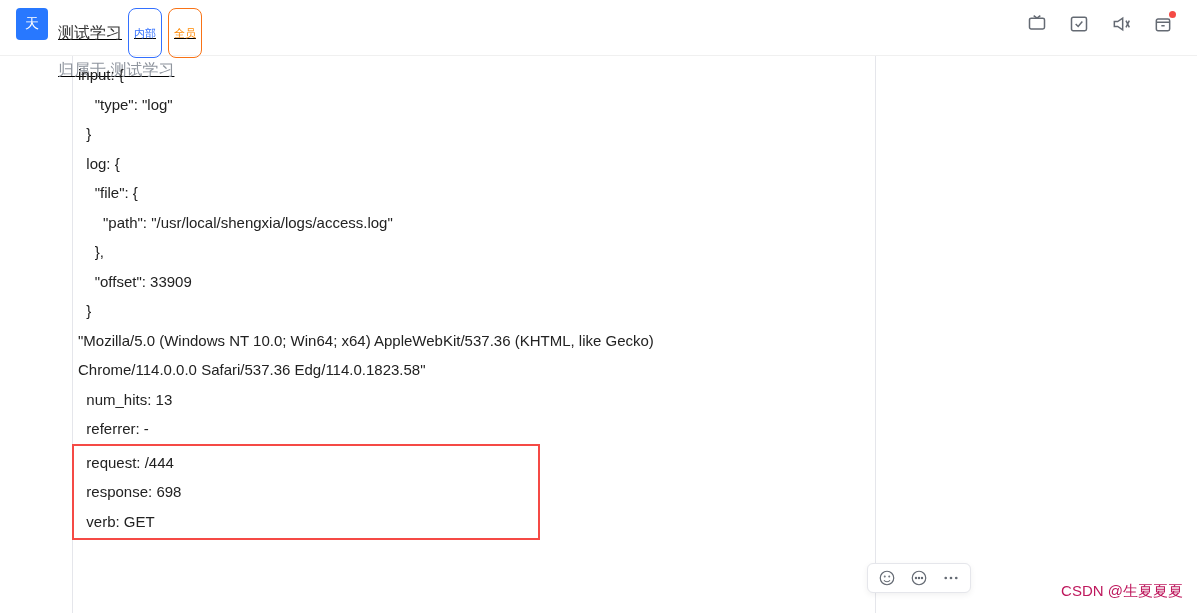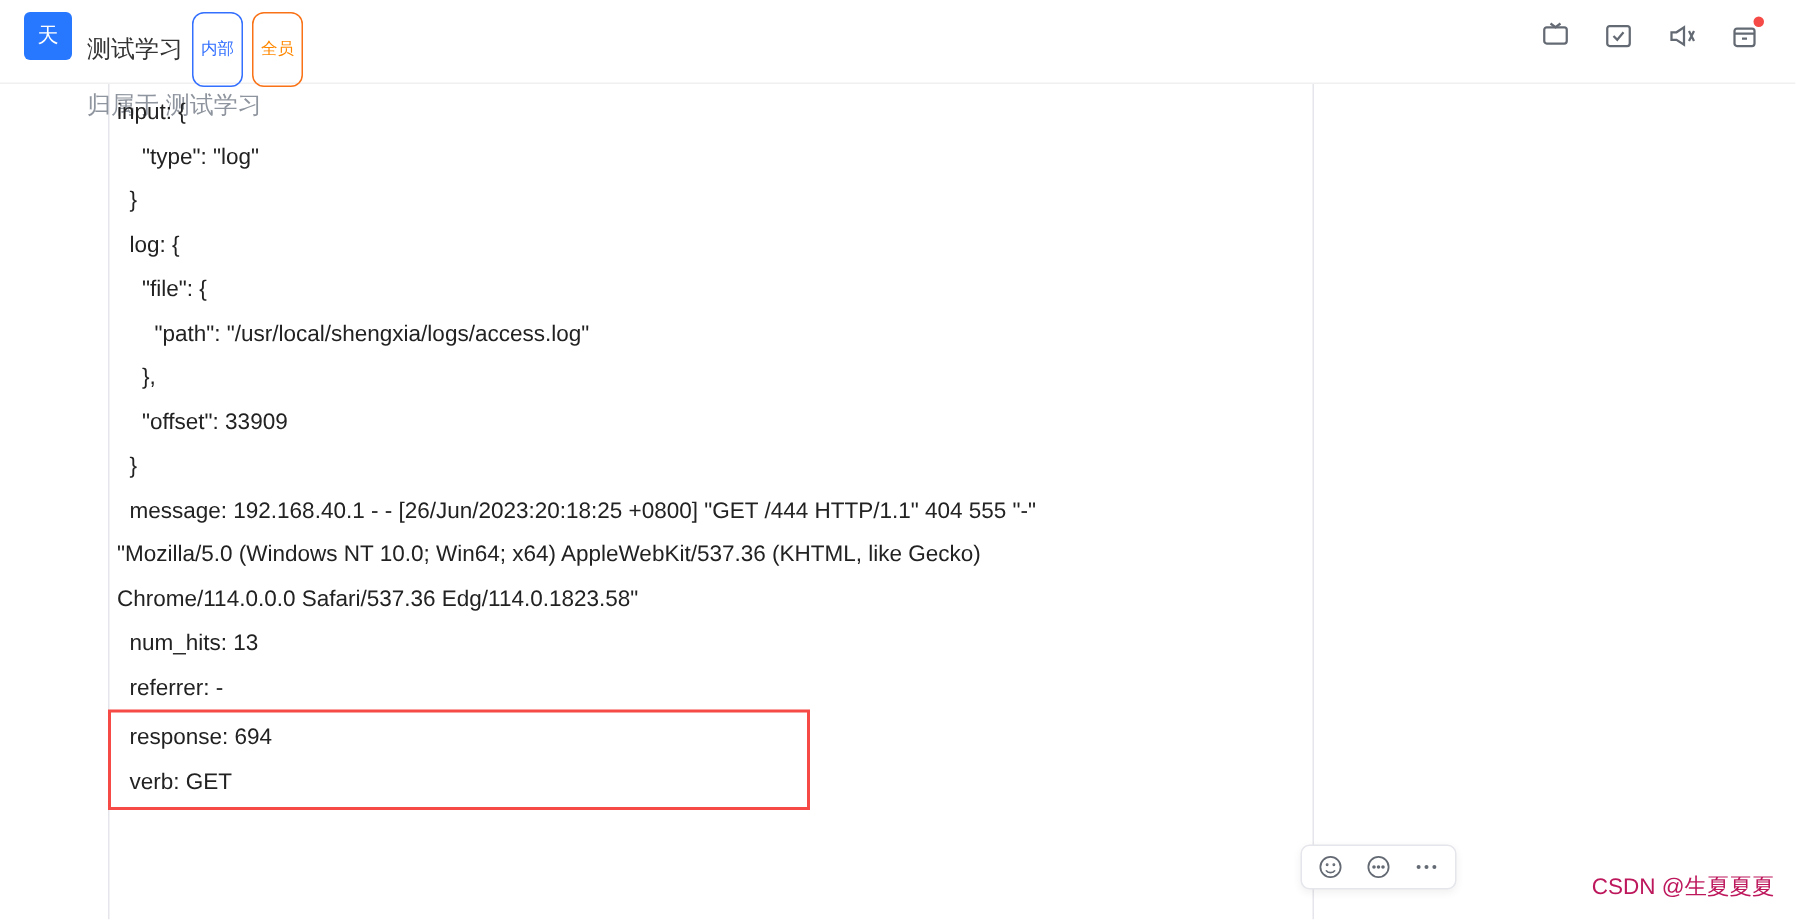--- a/index.html
+++ b/index.html
@@ -1,19 +1,19 @@
 <!DOCTYPE html>
 <html><head>
 <meta charset="utf-8">
 <style>
 * { margin: 0; padding: 0; box-sizing: border-box; }
 body { font-family: -apple-system, "Microsoft YaHei", sans-serif; background: #fff; width: 1197px; height: 613px; overflow: hidden; position: relative; }
 .header { display: flex; align-items: flex-start; padding: 8px 16px; border-bottom: 1px solid #f0f0f0; height: 56px; }
 .app-icon { width: 32px; height: 32px; background: #2878ff; border-radius: 4px; color: #fff; display: flex; align-items: center; justify-content: center; font-size: 14px; margin-right: 10px; }
-.title-area { flex: 1; }
+.title-area { flex: 1; text-decoration: underline; }
 .title-line { display: flex; align-items: center; gap: 6px; }
 .title { font-size: 16px; color: #333; font-weight: 500; }
 .badge { font-size: 11px; padding: 16px 5px; border-radius: 8px; line-height: 16px; }
 .badge-blue { color: #3370ff; border: 1px solid #3370ff; }
 .badge-orange { color: #ff8800; border: 1px solid #f97316; }
 .sub-line { font-size: 16px; color: #8f959e; margin-top: 2px; }
 .header-actions { display: flex; gap: 22px; align-items: center; padding-right: 8px; padding-top: 6px; }
 .header-actions .ico { width: 20px; height: 20px; color: #646a73; cursor: pointer; position: relative; }
 .dot { position: absolute; top: -3px; right: -3px; width: 7px; height: 7px; background: #f54a45; border-radius: 50%; }
 .content-wrap { padding: 4px 0 0 78px; }
@@ -66,27 +66,27 @@
   <div class="content">
     <div class="line">input: {</div>
     <div class="line">    "type": "log"</div>
     <div class="line">  }</div>
     <div class="line">  log: {</div>
     <div class="line">    "file": {</div>
     <div class="line">      "path": "/usr/local/shengxia/logs/access.log"</div>
     <div class="line">    },</div>
     <div class="line">    "offset": 33909</div>
     <div class="line">  }</div>
-    <div class="line">  message: 192.168.40.1 - - [26/Jun/2023:20:18:25 +0800] "GET /444 HTTP/1.1" 404 555 "-"</div>
     <div class="line">"Mozilla/5.0 (Windows NT 10.0; Win64; x64) AppleWebKit/537.36 (KHTML, like Gecko)</div>
     <div class="line">Chrome/114.0.0.0 Safari/537.36 Edg/114.0.1823.58"</div>
     <div class="line">  num_hits: 13</div>
     <div class="line">  referrer: -</div>
     <div class="highlight-box">
-      <div class="line">  response: 694</div>
+      <div class="line">  request: /444</div>
+      <div class="line">  response: 698</div>
       <div class="line">  verb: GET</div>
     </div>
   </div>
 </div>
 
 <div class="float-actions">
   <span class="ico"><svg viewBox="0 0 24 24" fill="none" stroke="currentColor" stroke-width="1.6">
         <circle cx="12" cy="12" r="9"></circle>
         <circle cx="9" cy="10" r="0.5" fill="currentColor"></circle>
         <circle cx="15" cy="10" r="0.5" fill="currentColor"></circle>

